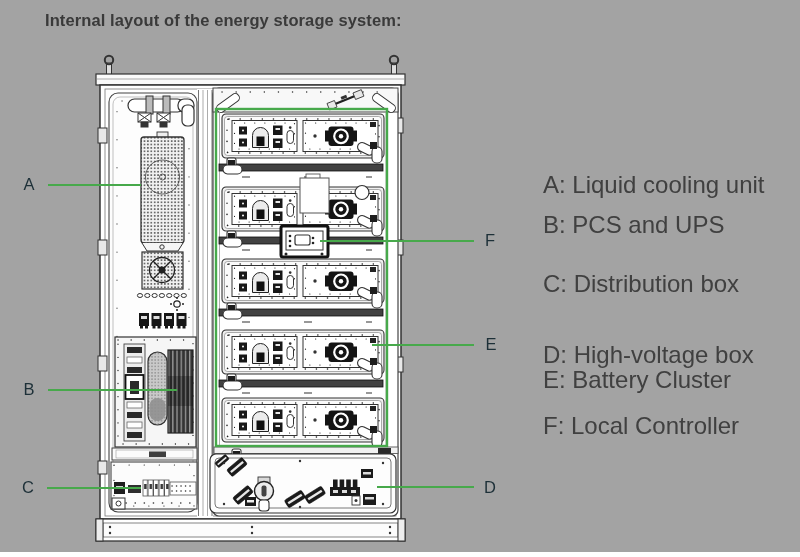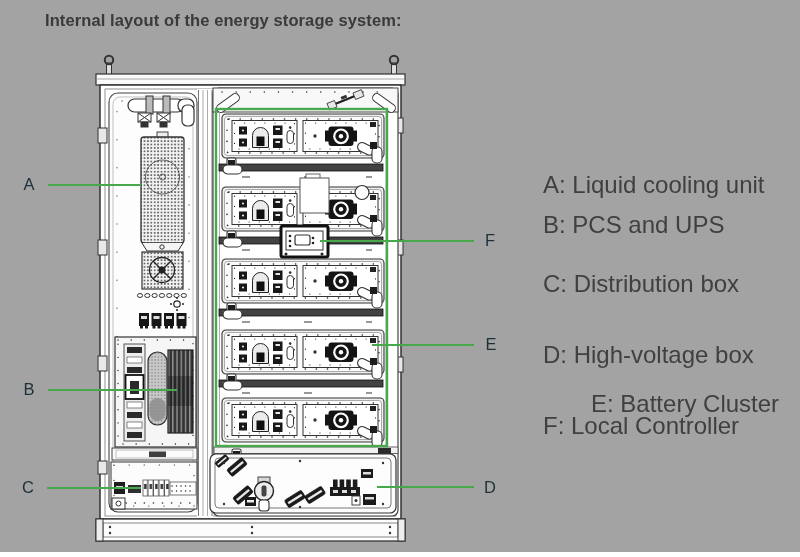--- a/index.html
+++ b/index.html
@@ -399,17 +399,17 @@
   <span class="callout" style="left:18px;top:478px;">C</span>
   <span class="callout" style="left:480px;top:231px;">F</span>
   <span class="callout" style="left:481px;top:335px;">E</span>
   <span class="callout" style="left:480px;top:478px;">D</span>
 
   <div class="legend">
     <div class="legend-item" style="top:171px;">A: Liquid cooling unit</div>
     <div class="legend-item" style="top:211px;">B: PCS and UPS</div>
     <div class="legend-item" style="top:270px;">C: Distribution box</div>
     <div class="legend-item" style="top:321px;margin-top:20px;">D: High-voltage box</div>
-    <div class="legend-item" style="top:390px;margin-left:48px;">E: Battery Cluster</div>
+    <div class="legend-item" style="top:366px;">E: Battery Cluster</div>
     <div class="legend-item" style="top:412px;">F: Local Controller</div>
   </div>
 
 </div>
 
 </body></html>

